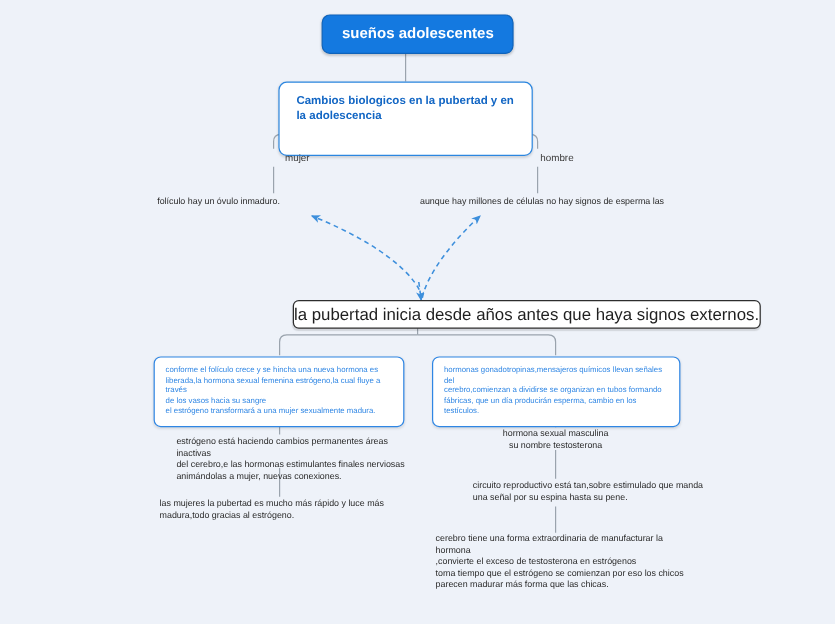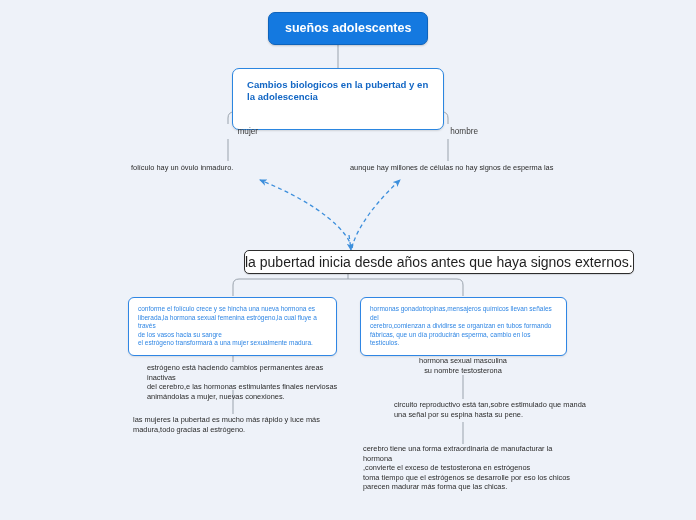--- a/index.html
+++ b/index.html
@@ -203,17 +203,17 @@
 
   <div class="node node-text" style="left:379px; top:400px; width:208px;margin-left:15px;">
     <span class="ln">circuito reproductivo está tan,sobre estimulado que manda</span>
     <span class="ln">una señal por su espina hasta su pene.</span>
   </div>
 
   <div class="node node-text" style="left:363px; top:444px; width:208px;">
     <span class="ln">cerebro tiene una forma extraordinaria de manufacturar la</span>
     <span class="ln">hormona</span>
     <span class="ln">,convierte el exceso de testosterona en estrógenos</span>
-    <span class="ln">toma tiempo que el estrógenos se desarrolle por eso los chicos</span>
+    <span class="ln">toma tiempo que el estrógeno se comienzan por eso los chicos</span>
     <span class="ln">parecen madurar más forma que las chicas.</span>
   </div>
 
 </div>
 
 </body></html>

